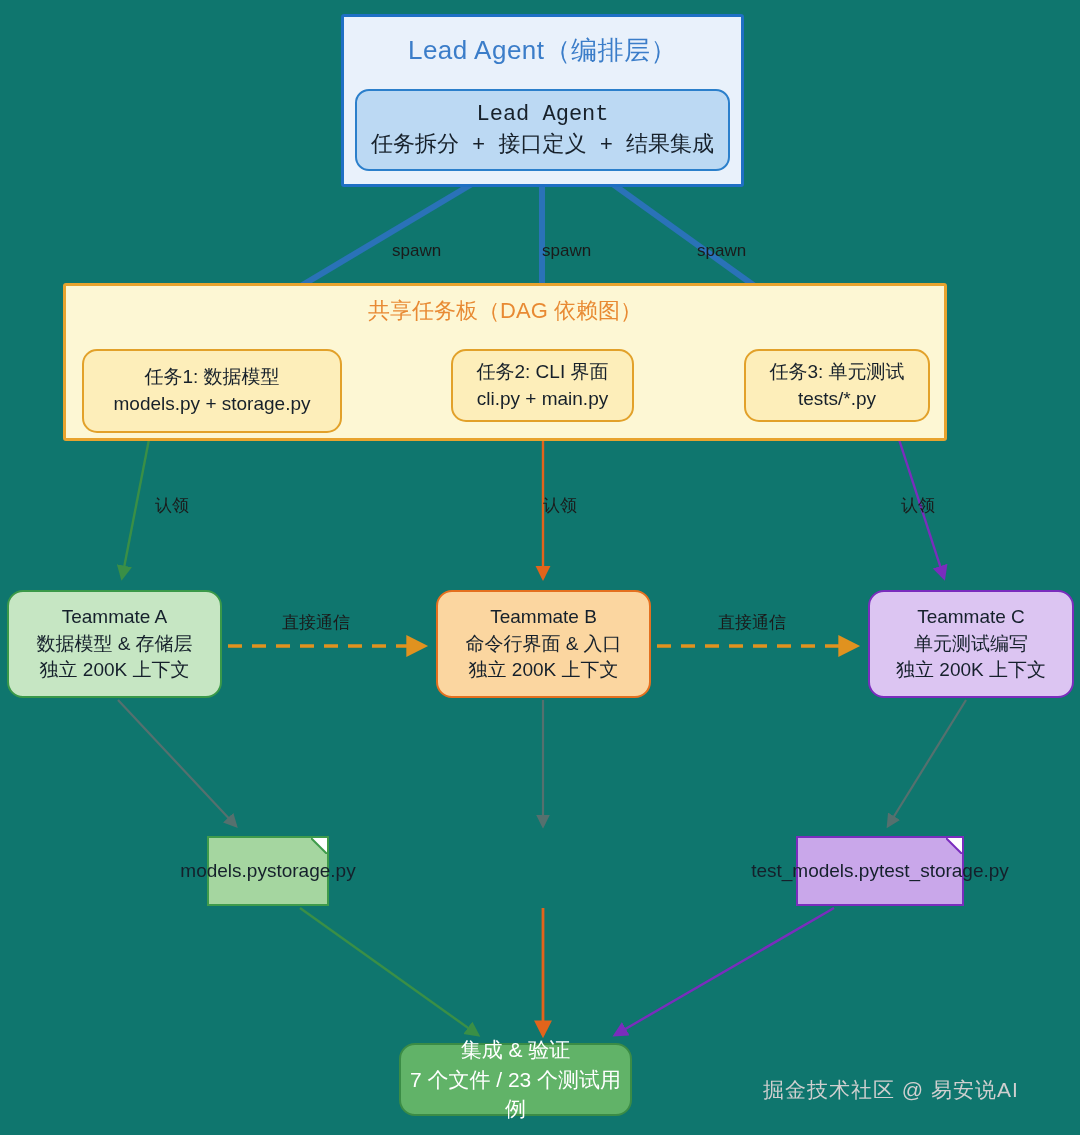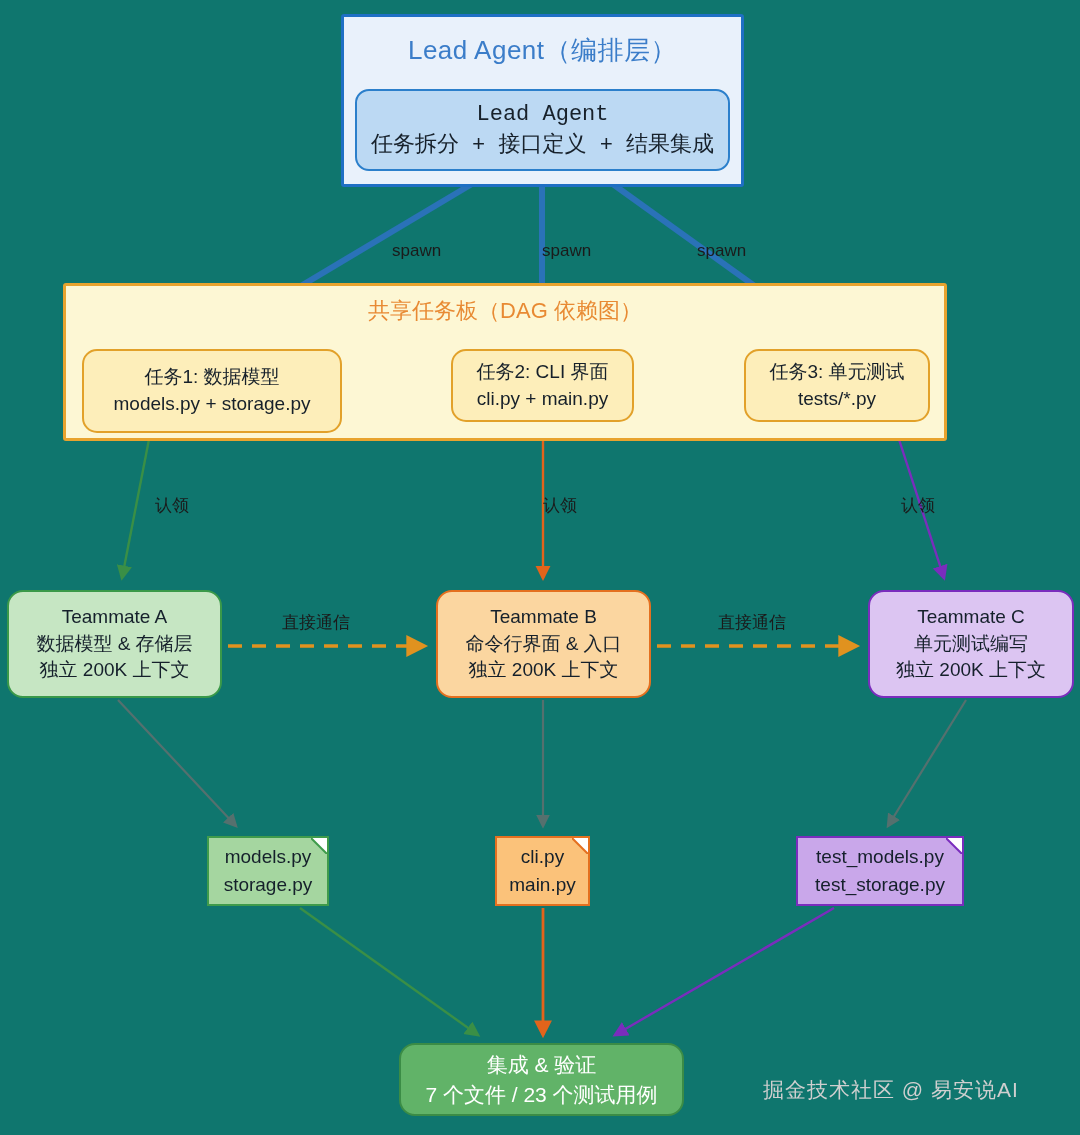--- a/index.html
+++ b/index.html
@@ -135,21 +135,21 @@
   .tm-c {
     left: 868px; top: 590px; width: 206px; height: 108px;
     background: #dcc5f2; border: 2.5px solid #7a2dbd;
   }
 
   
   .filenote {
     position: absolute;
     box-sizing: border-box;
     display: flex;
-    flex-direction: column;
+    flex-direction: row;
     align-items: center;
     justify-content: center;
     color: #15202b;
     font-size: 19px;
     line-height: 1.45;
   }
   .filenote .fold {
     position: absolute;
     right: 0; top: 0;
     width: 16px; height: 16px;
@@ -162,21 +162,21 @@
     left: 495px; top: 836px; width: 95px; height: 70px;
     background: #fbc27a; border: 2px solid #e4701f;
   }
   .fn-c {
     left: 796px; top: 836px; width: 168px; height: 70px;
     background: #c9a7ea; border: 2px solid #7a2dbd;
   }
 
   
   .integration {
-    left: 399px; top: 1043px; width: 285px; height: 73px;
+    left: 399px; top: 1043px; width: 233px; height: 73px;
     background: #61b368;
     border: 2.5px solid #3b8c46;
     border-radius: 16px;
     color: #ffffff;
     font-size: 21px;
     line-height: 1.40;
   }
 
   
   .elabel {
@@ -328,28 +328,20 @@
 
   <div class="filenote fn-a">
     <svg class="fold" viewBox="0 0 16 16">
       <path d="M0,0 L16,16 L16,0 Z" fill="#ffffff"></path>
       <path d="M0,0 L16,16" stroke="#3f9b4b" stroke-width="2" fill="none"></path>
     </svg>
     <div>models.py</div>
     <div>storage.py</div>
   </div>
 
-  <div class="filenote fn-b">
-    <svg class="fold" viewBox="0 0 16 16">
-      <path d="M0,0 L16,16 L16,0 Z" fill="#ffffff"></path>
-      <path d="M0,0 L16,16" stroke="#e4701f" stroke-width="2" fill="none"></path>
-    </svg>
-    <div>cli.py</div>
-    <div>main.py</div>
-  </div>
 
   <div class="filenote fn-c">
     <svg class="fold" viewBox="0 0 16 16">
       <path d="M0,0 L16,16 L16,0 Z" fill="#ffffff"></path>
       <path d="M0,0 L16,16" stroke="#7a2dbd" stroke-width="2" fill="none"></path>
     </svg>
     <div>test_models.py</div>
     <div>test_storage.py</div>
   </div>
 

